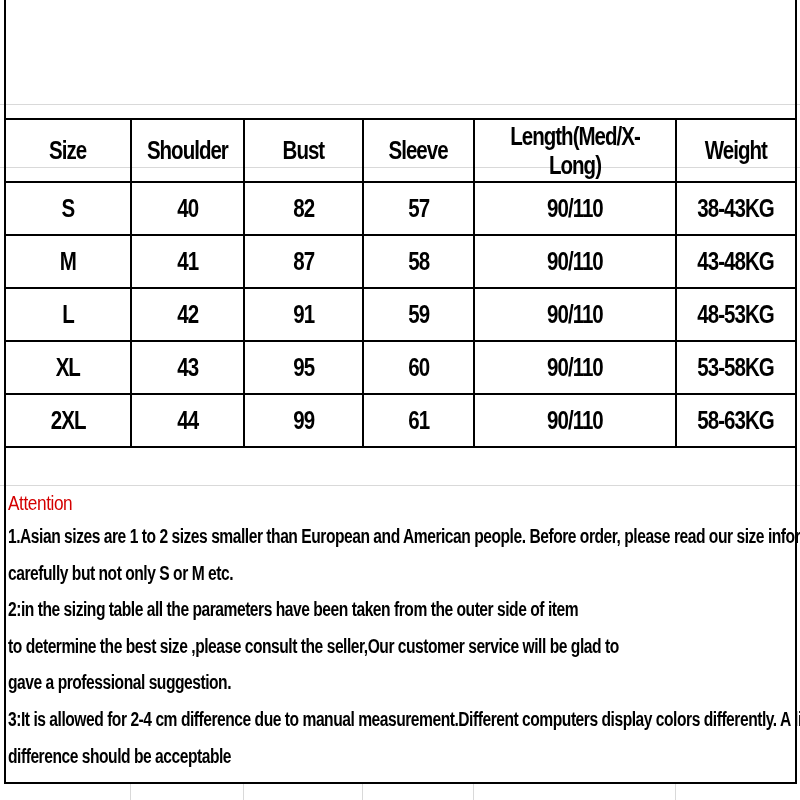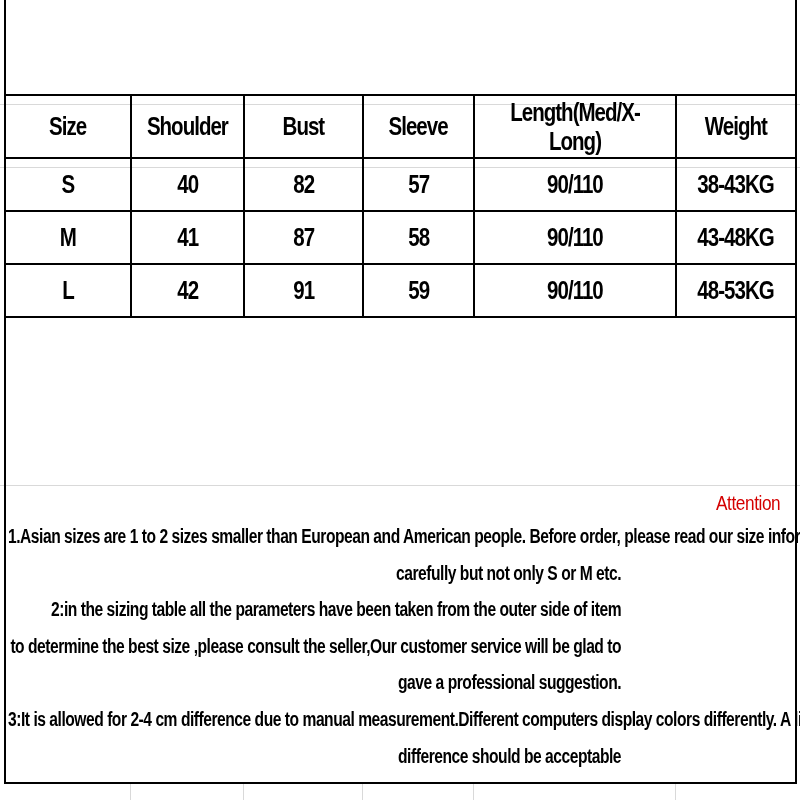--- a/index.html
+++ b/index.html
@@ -35,21 +35,21 @@
       left: 4px;
       top: -2px;
       width: 789px;
       height: 782px;
       border: 2px solid #000;
       box-sizing: content-box;
     }
     .size-table {
       position: absolute;
       left: 4px;
-      top: 94px;
+      top: 118px;
       border-collapse: collapse;
       table-layout: fixed;
     }
     .size-table th, .size-table td {
       border: 2px solid #000;
       text-align: center;
       vertical-align: middle;
       padding: 0;
       font-weight: bold;
       font-size: 25px;
@@ -64,21 +64,20 @@
     }
     .cell-text {
       display: inline-block;
       transform: scaleX(0.82);
     }
     .notes {
       position: absolute;
       left: 8px;
       top: 488px;
       width: 786px;
-      text-align: right;
     }
     .notes .attention {
       color: #d40000;
       font-size: 21px;
       font-weight: normal;
       line-height: 30px;
       display: inline-block;
       transform: scaleX(0.82);
       transform-origin: left center;
       letter-spacing: -0.5px;
@@ -145,20 +144,36 @@
       <td><span class="cell-text">43-48KG</span></td>
     </tr>
     <tr>
       <td><span class="cell-text">L</span></td>
       <td><span class="cell-text">42</span></td>
       <td><span class="cell-text">91</span></td>
       <td><span class="cell-text">59</span></td>
       <td><span class="cell-text">90/110</span></td>
       <td><span class="cell-text">48-53KG</span></td>
     </tr>
+    <tr>
+      <td><span class="cell-text">XL</span></td>
+      <td><span class="cell-text">43</span></td>
+      <td><span class="cell-text">95</span></td>
+      <td><span class="cell-text">60</span></td>
+      <td><span class="cell-text">90/110</span></td>
+      <td><span class="cell-text">53-58KG</span></td>
+    </tr>
+    <tr>
+      <td><span class="cell-text">2XL</span></td>
+      <td><span class="cell-text">44</span></td>
+      <td><span class="cell-text">99</span></td>
+      <td><span class="cell-text">61</span></td>
+      <td><span class="cell-text">90/110</span></td>
+      <td><span class="cell-text">58-63KG</span></td>
+    </tr>
   </tbody>
 </table>
 
 <div class="notes">
   <div><span class="attention">Attention</span></div>
   <span class="note-line">1.Asian sizes are 1 to 2 sizes smaller than European and American people.  Before order, please read our size information</span>
   <span class="note-line">carefully but not only S or M etc.</span>
   <span class="note-line">2:in the sizing table all the parameters have been taken from the outer side of item</span>
   <span class="note-line">to determine the best size ,please consult the seller,Our customer service will be glad to</span>
   <span class="note-line">gave a professional suggestion.</span>

